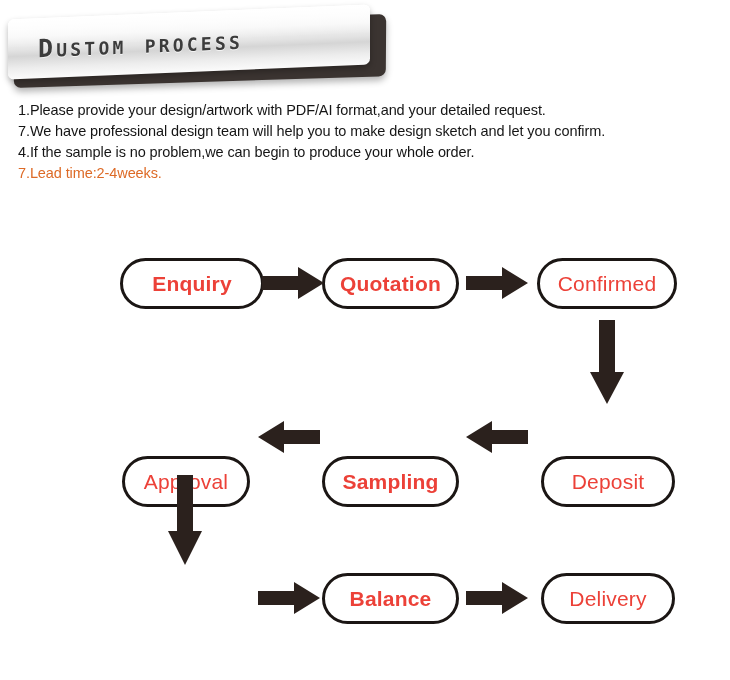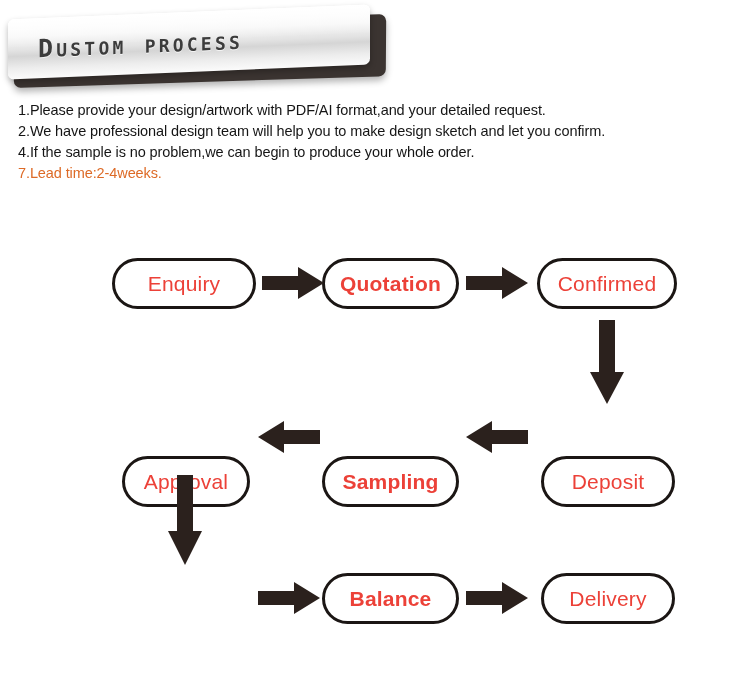--- a/index.html
+++ b/index.html
@@ -123,21 +123,21 @@
     font-size: 21px;
     letter-spacing: 0.2px;
     white-space: nowrap;
   }
 
   
   .row1 { top: 26px; }
   .row2 { top: 180px; margin-top: 44px; }
   .row3 { top: 341px; }
 
-  .col1 { left: 112px; width: 144px; }
+  .col1 { left: 120px; width: 144px; font-weight: bold; }
   .col2 { left: 322px; width: 137px; font-weight: bold; }
   .col3 { left: 537px; width: 140px; }
 
   .col1b { left: 122px; width: 128px; }
   .col3b { left: 541px; width: 134px; }
 
   
   .arrow-h {
     position: absolute;
     width: 62px;
@@ -158,21 +158,21 @@
 <body>
 
 <div id="banner">
   <div id="banner-shadow-back"></div>
   <div id="banner-plate"></div>
   <div id="banner-title">Dustom process</div>
 </div>
 
 <div id="desc">
   <div class="desc-line">1.Please provide your design/artwork with PDF/AI format,and your detailed request.</div>
-  <div class="desc-line">2.We have professional design team will help you to make design sketch and let you confirm.</div>
+  <div class="desc-line">7.We have professional design team will help you to make design sketch and let you confirm.</div>
   <div class="desc-line">4.If the sample is no problem,we can begin to produce your whole order.</div>
   <div class="desc-line accent">7.Lead time:2-4weeks.</div>
 </div>
 
 <div id="flow">
 
   <div class="node row1 col1">Enquiry</div>
   <div class="node row1 col2">Quotation</div>
   <div class="node row1 col3">Confirmed</div>
 

